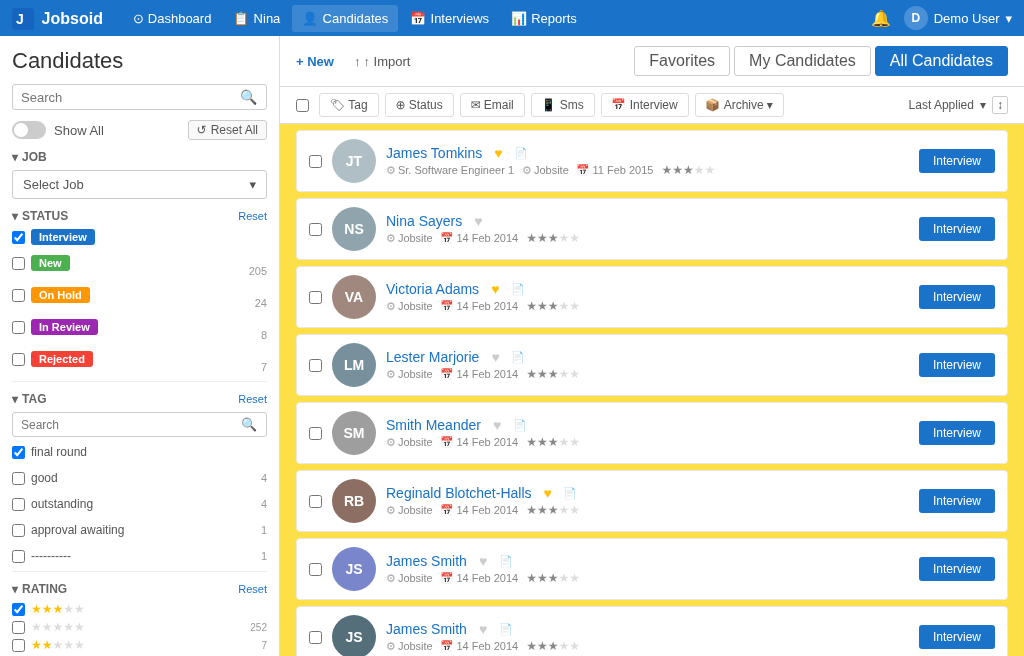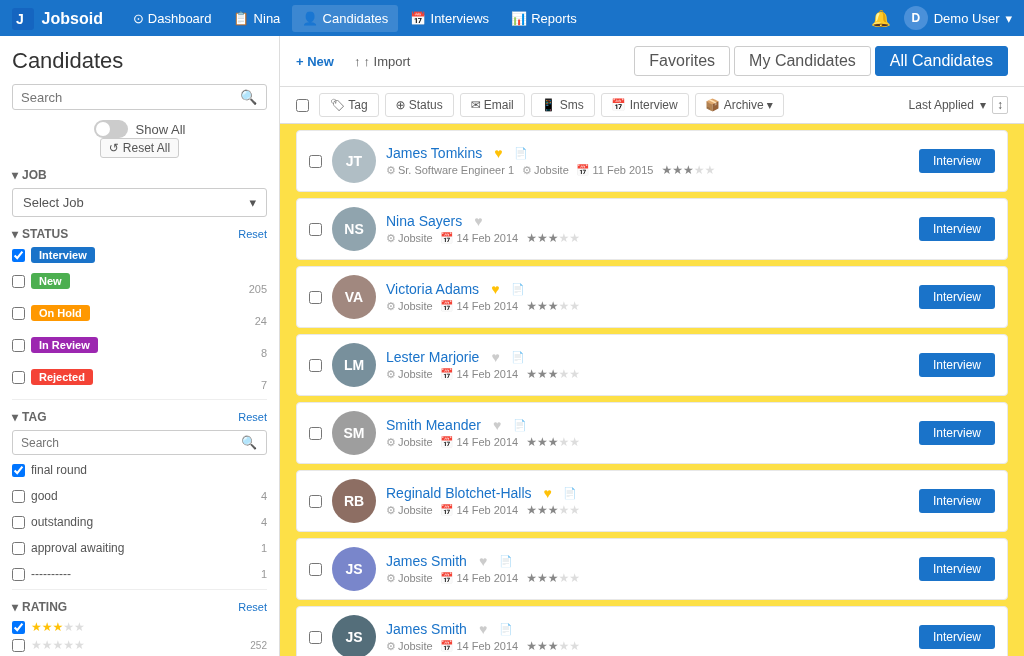--- a/index.html
+++ b/index.html
@@ -66,21 +66,20 @@
       font-size: 13px;
       color: #666;
     }
     .search-box .search-icon { color: #999; font-size: 14px; }
 
     .show-all-row {
       display: flex;
       align-items: center;
       justify-content: space-between;
       margin-bottom: 10px;
-      flex-direction: column;
     }
     .toggle-switch {
       width: 34px;
       height: 18px;
       background: #ccc;
       border-radius: 9px;
       cursor: pointer;
       position: relative;
     }
     .toggle-switch::after {

